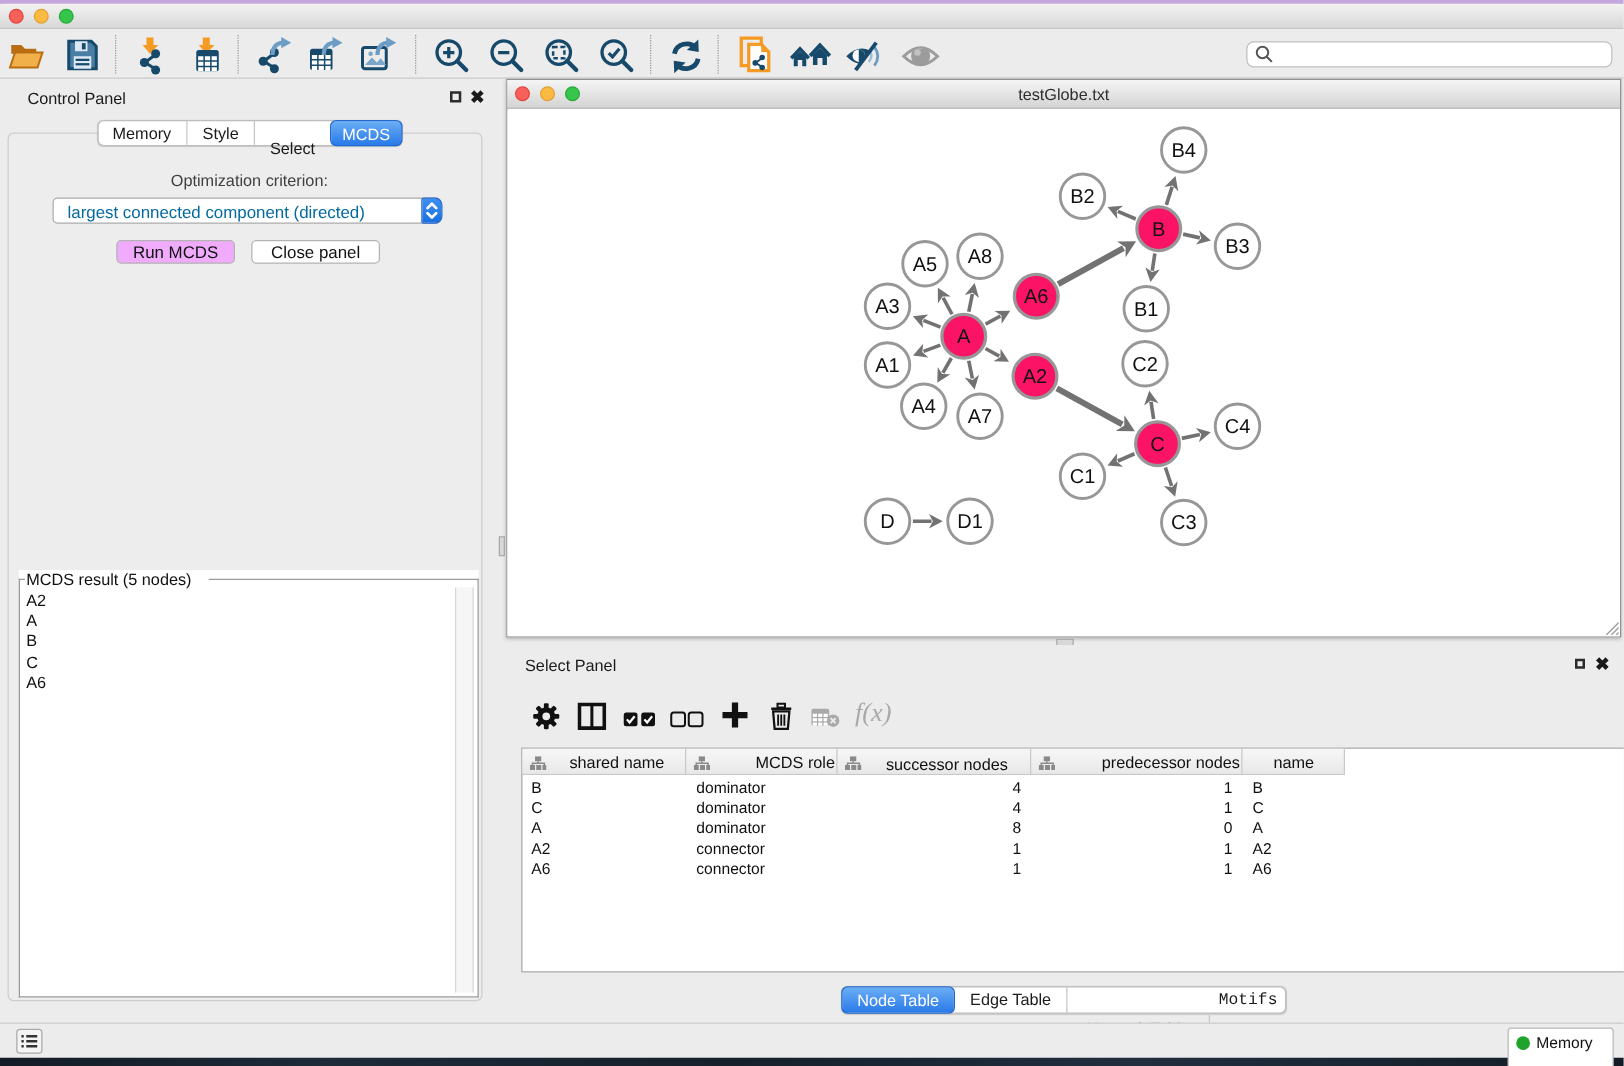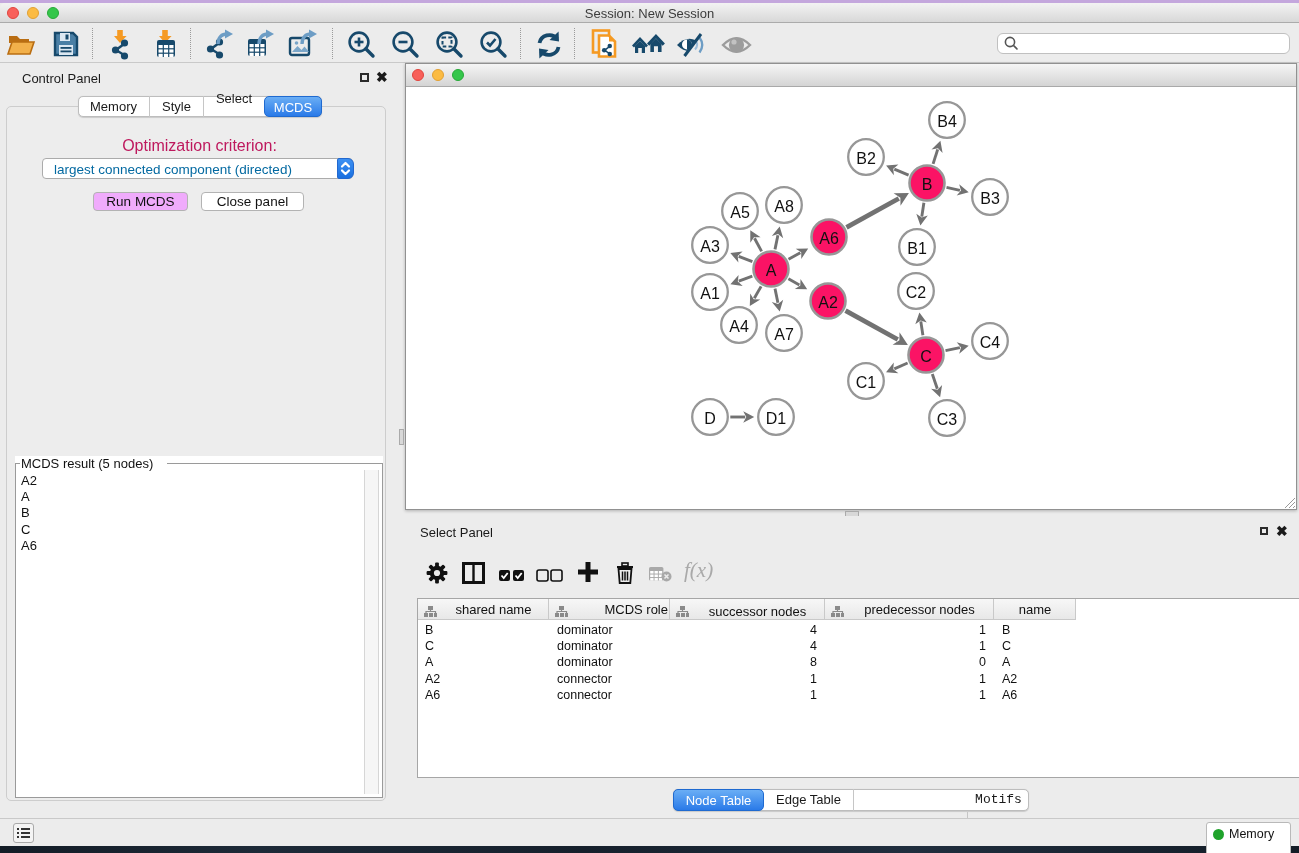--- a/index.html
+++ b/index.html
@@ -7,21 +7,20 @@
 .abs { position:absolute; }
 .tl { border-radius:50%; width:12px; height:12px; position:absolute; top:7px; }
 
 </style></head><body>
 <div class="abs" style="left:0;top:0;width:1299px;height:3px;background:#c4a7dd"></div>
 <div class="abs" style="left:0;top:846px;width:1299px;height:7px;background:linear-gradient(90deg,#131c26,#1d2a38 20%,#16202c 45%,#202e3e 70%,#131c26)"></div>
 <div class="abs" style="left:0;top:3px;width:1299px;height:20px;background:linear-gradient(#f3f3f3,#d8d8d8);border-bottom:1px solid #ababab;border-radius:5px 5px 0 0">
 <div class="tl" style="left:7px;top:4px;background:#f8605a;border:1px solid #e1443e"></div>
 <div class="tl" style="left:27px;top:4px;background:#fbbb43;border:1px solid #e2a033"></div>
 <div class="tl" style="left:47px;top:4px;background:#35c64b;border:1px solid #27a938"></div>
-<div class="abs" style="left:0;top:3px;width:100%;text-align:center;font-size:13px;color:#3c3c3c">Session: New Session</div>
 </div>
 <div class="abs" style="left:0;top:24px;width:1299px;height:39px;background:#ececec;border-bottom:1px solid #c9c9c9">
 <div class="abs" style="left:92px;top:4px;width:0;height:31px;border-left:1px dotted #9a9a9a"></div>
 <div class="abs" style="left:190px;top:4px;width:0;height:31px;border-left:1px dotted #9a9a9a"></div>
 <div class="abs" style="left:332px;top:4px;width:0;height:31px;border-left:1px dotted #9a9a9a"></div>
 <div class="abs" style="left:520px;top:4px;width:0;height:31px;border-left:1px dotted #9a9a9a"></div>
 <div class="abs" style="left:574px;top:4px;width:0;height:31px;border-left:1px dotted #9a9a9a"></div>
 <div class="abs" style="left:6px;top:5px"><svg width="30" height="30" viewBox="0 0 30 30" style="">
         <path d="M3 7 h8 l3 3 h9 v4 h-20 z" fill="#b96d12"></path>
         <path d="M2 25 L6 13 h22 l-4 12 z" fill="#f2b04a" stroke="#b96d12" stroke-width="1.6"></path>
@@ -178,23 +177,23 @@
 </div>
 </div>
 <div class="abs" style="left:0;top:64px;width:399px;height:754px;background:#ececec">
 <div class="abs" style="left:22px;top:7px;font-size:13px;color:#1a1a1a">Control Panel</div>
 <div class="abs" style="left:360px;top:9px;width:9px;height:9px;border:2px solid #2b2b2b"></div>
 <div class="abs" style="left:376px;top:5px;font-size:14px;font-weight:bold;color:#1a1a1a">✖</div>
 <div class="abs" style="left:6px;top:42px;width:380px;height:695px;background:#ededed;border:1px solid #cdcdcd;border-radius:5px"></div>
 <div class="abs" style="left:78px;top:32px;width:244px;height:21px;background:#ffffff;border:1px solid #bdbdbd;border-radius:5px;box-shadow:0 .5px 1px rgba(0,0,0,.15)"></div>
 <div class="abs" style="left:78px;top:32px;width:72px;height:21px;line-height:21px;text-align:center;font-size:13px;color:#1a1a1a;border-right:1px solid #c6c6c6;">Memory</div>
 <div class="abs" style="left:150px;top:32px;width:54px;height:21px;line-height:21px;text-align:center;font-size:13px;color:#1a1a1a;border-right:1px solid #c6c6c6;">Style</div>
-<div class="abs" style="left:204px;top:24px;width:60px;height:21px;line-height:21px;text-align:center;font-size:13px;color:#1a1a1a;">Select</div>
+<div class="abs" style="left:204px;top:44px;width:60px;height:21px;line-height:21px;text-align:center;font-size:13px;color:#1a1a1a;">Select</div>
 <div class="abs" style="left:264px;top:32px;width:58px;height:21px;line-height:21px;text-align:center;font-size:13px;background:linear-gradient(#6aaef5,#2a7ae8);color:#ffffff;border-radius:5px;border:1px solid #1f6ad0;">MCDS</div>
-<div class="abs" style="left:0;top:73px;width:399px;text-align:center;font-size:16px;color:#be185d">Optimization criterion:</div>
+<div class="abs" style="left:0;top:73px;width:399px;text-align:center;font-size:13px;color:#404040">Optimization criterion:</div>
 <div class="abs" style="left:42px;top:94px;width:311px;height:21px;background:#ffffff;border:1px solid #ababab;border-radius:4px;">
 <div class="abs" style="left:11px;top:2.5px;font-size:13.5px;color:#0369a1">largest connected component (directed)</div>
 <div class="abs" style="right:-2px;top:-1px;width:17px;height:21px;background:linear-gradient(#3d90f2,#1a70e0);border-radius:2px 6px 6px 2px;border:1px solid #2268cf">
 <svg width="13" height="17" viewBox="0 0 13 17" style="position:absolute;left:1px;top:1px">
           <path d="M3 6.5 L6.5 3 L10 6.5" stroke="#ffffff" stroke-width="2.2" fill="none" stroke-linecap="round" stroke-linejoin="round"></path>
           <path d="M3 10.5 L6.5 14 L10 10.5" stroke="#ffffff" stroke-width="2.2" fill="none" stroke-linecap="round" stroke-linejoin="round"></path>
         </svg>
 </div>
     </div>
 <div class="abs" style="left:93px;top:128px;width:95px;height:19px;background:#f0abfc;border:1px solid #b3b3b3;border-radius:4px;text-align:center;line-height:18px;font-size:13.5px;color:#111">Run MCDS</div>
@@ -211,20 +210,21 @@
 <div class="abs" style="left:21px;top:425px;font-size:13px;color:#111">A</div>
 <div class="abs" style="left:21px;top:441px;font-size:13px;color:#111">B</div>
 <div class="abs" style="left:21px;top:458px;font-size:13px;color:#111">C</div>
 <div class="abs" style="left:21px;top:474px;font-size:13px;color:#111">A6</div>
 </div>
 <div class="abs" style="left:405px;top:63px;width:892px;height:447px;background:#ffffff;border:1px solid #919191;box-shadow:0 1px 3px rgba(0,0,0,.25)">
 <div class="abs" style="left:0;top:0;width:100%;height:23px;background:linear-gradient(#f5f5f5,#d4d4d4);border-bottom:1px solid #a9a9a9">
 <div class="tl" style="left:6px;top:5px;background:#f8605a;border:1px solid #e1443e"></div>
 <div class="tl" style="left:26px;top:5px;background:#fbbb43;border:1px solid #e2a033"></div>
 <div class="tl" style="left:46px;top:5px;background:#35c64b;border:1px solid #27a938"></div>
+<div class="abs" style="left:0;top:4px;width:100%;text-align:center;font-size:13px;color:#2e2e2e">testGlobe.txt</div>
 </div>
 <div class="abs" style="left:0;top:24px;width:890px;height:421px;background:#ffffff">
 <svg width="890" height="421" viewBox="0 0 890 421" style="position:absolute;left:0;top:0">
         <line x1="346.3" y1="188.1" x2="332.8" y2="193.1" stroke="#727272" stroke-width="2.9"></line>
         <path d="M324.4 196.3 L332.6 187.0 L331.8 193.5 L336.7 197.9 Z" fill="#727272"></path>
         <line x1="346.4" y1="173.7" x2="332.7" y2="168.3" stroke="#727272" stroke-width="2.9"></line>
         <path d="M324.3 165.0 L336.6 163.6 L331.7 167.9 L332.4 174.4 Z" fill="#727272"></path>
         <line x1="355.1" y1="198.4" x2="348.3" y2="210.3" stroke="#727272" stroke-width="2.9"></line>
         <path d="M343.8 218.1 L344.2 205.6 L347.7 211.2 L354.3 211.4 Z" fill="#727272"></path>
         <line x1="355.6" y1="163.4" x2="348.5" y2="150.2" stroke="#727272" stroke-width="2.9"></line>
@@ -408,21 +408,21 @@
 <div class="abs" style="left:407px;top:0;width:169px;height:21px;border-right:1px solid #c9c9c9"></div>
 <div class="abs" style="left:413px;top:5px"><svg width="13" height="12" viewBox="0 0 13 12" style="">
           <g fill="#8a8a8a">
             <rect x="4" y="0" width="5" height="4"></rect>
             <rect x="0" y="7" width="4" height="4"></rect>
             <rect x="5" y="7" width="4" height="4"></rect>
             <rect x="10" y="7" width="3.5" height="4"></rect>
             <path d="M6.5 4 v2 M2 7 v-1.5 h9.5 V7" stroke="#8a8a8a" fill="none" stroke-width="1.2"></path>
           </g>
         </svg></div>
-<div class="abs" style="left:429px;top:3px;width:145px;text-align:center;font-size:13px;color:#111">predecessor nodes</div>
+<div class="abs" style="left:429px;top:3px;width:145px;text-align:right;font-size:13px;color:#111">predecessor nodes</div>
 <div class="abs" style="left:576px;top:0;width:82px;height:21px;border-right:1px solid #c9c9c9"></div>
 <div class="abs" style="left:576px;top:3px;width:82px;text-align:center;font-size:13px;color:#111">name</div>
 <div class="abs" style="left:7px;top:24px;font-size:12.5px;color:#111">B</div>
 <div class="abs" style="left:139px;top:24px;font-size:12.5px;color:#111">dominator</div>
 <div class="abs" style="left:252px;top:24px;width:147px;text-align:right;font-size:12.5px;color:#111">4</div>
 <div class="abs" style="left:407px;top:24px;width:161px;text-align:right;font-size:12.5px;color:#111">1</div>
 <div class="abs" style="left:584px;top:24px;font-size:12.5px;color:#111">B</div>
 <div class="abs" style="left:7px;top:40px;font-size:12.5px;color:#111">C</div>
 <div class="abs" style="left:139px;top:40px;font-size:12.5px;color:#111">dominator</div>
 <div class="abs" style="left:252px;top:40px;width:147px;text-align:right;font-size:12.5px;color:#111">4</div>

